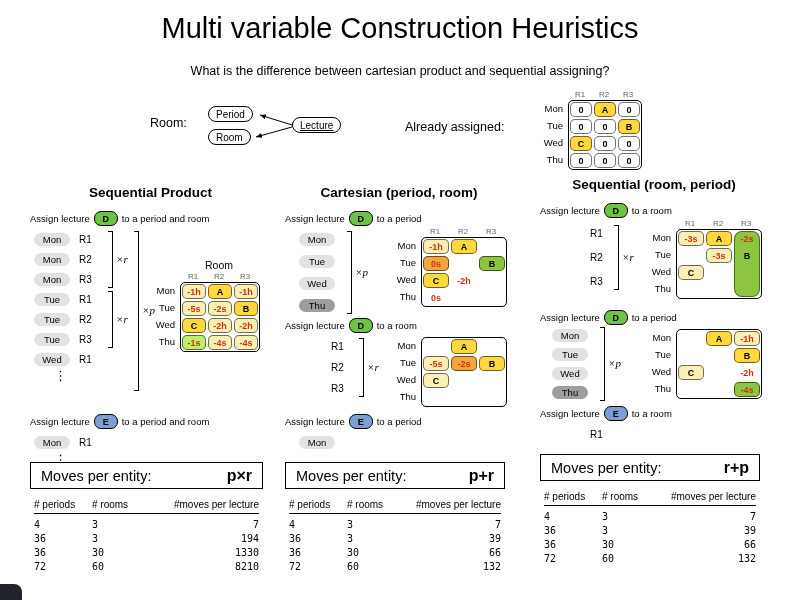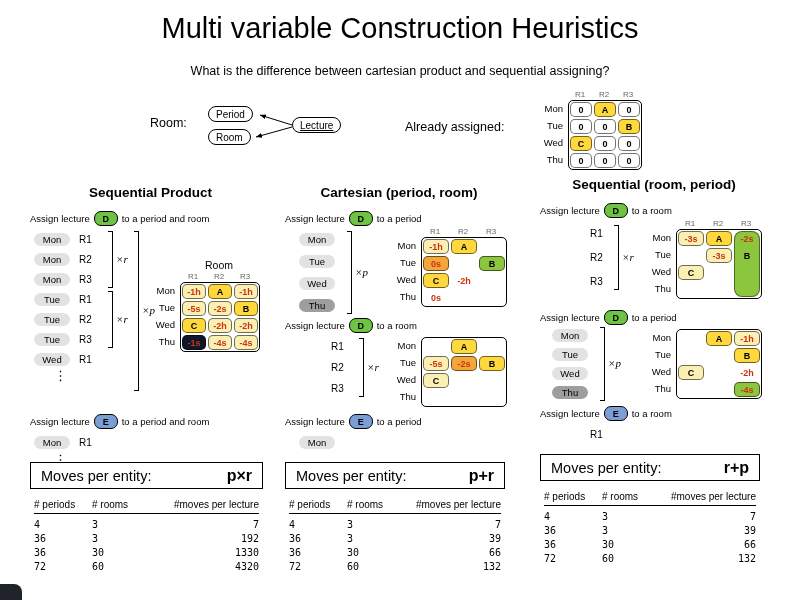--- a/index.html
+++ b/index.html
@@ -211,21 +211,21 @@
             <div class="cell">
               <div class="pill bordered" style="background: rgb(255, 216, 61);">C</div>
             </div>
             <div class="cell">
               <div class="pill bordered" style="background: rgb(250, 240, 180); color: rgb(204, 51, 17);">-2h</div>
             </div>
             <div class="cell">
               <div class="pill bordered" style="background: rgb(250, 240, 180); color: rgb(204, 51, 17);">-2h</div>
             </div>
             <div class="cell">
-              <div class="pill bordered" style="background: #0f172a; color: rgb(204, 51, 17);">-1s</div>
+              <div class="pill bordered" style="background: #bef264; color: rgb(204, 51, 17);">-1s</div>
             </div>
             <div class="cell">
               <div class="pill bordered" style="background: rgb(250, 240, 180); color: rgb(204, 51, 17);">-4s</div>
             </div>
             <div class="cell">
               <div class="pill bordered" style="background: rgb(250, 240, 180); color: rgb(204, 51, 17);">-4s</div>
             </div>
           </div>
         </div>
       </div>
@@ -250,31 +250,31 @@
           <span>#moves per lecture</span>
         </div>
         <div class="stats-row">
           <span>4</span>
           <span>3</span>
           <span>7</span>
         </div>
         <div class="stats-row">
           <span>36</span>
           <span>3</span>
-          <span>192</span>
+          <span>194</span>
         </div>
         <div class="stats-row">
           <span>36</span>
           <span>30</span>
           <span>1330</span>
         </div>
         <div class="stats-row">
           <span>72</span>
           <span>60</span>
-          <span>4320</span>
+          <span>8210</span>
         </div>
       </div>
     </div>
   <div class="abs" id="col1" style="left: 283px; top: 185px; width: 232px;">
       <div class="col-heading">Cartesian (period, room)</div>
       <div class="abs assign" style="left: 2px; top: 26px;">
         <span class="assign-text">Assign lecture</span>
         <span class="epill" style="background: rgb(110, 194, 68);">D</span>
         <span class="assign-text">to a period</span>
       </div>

